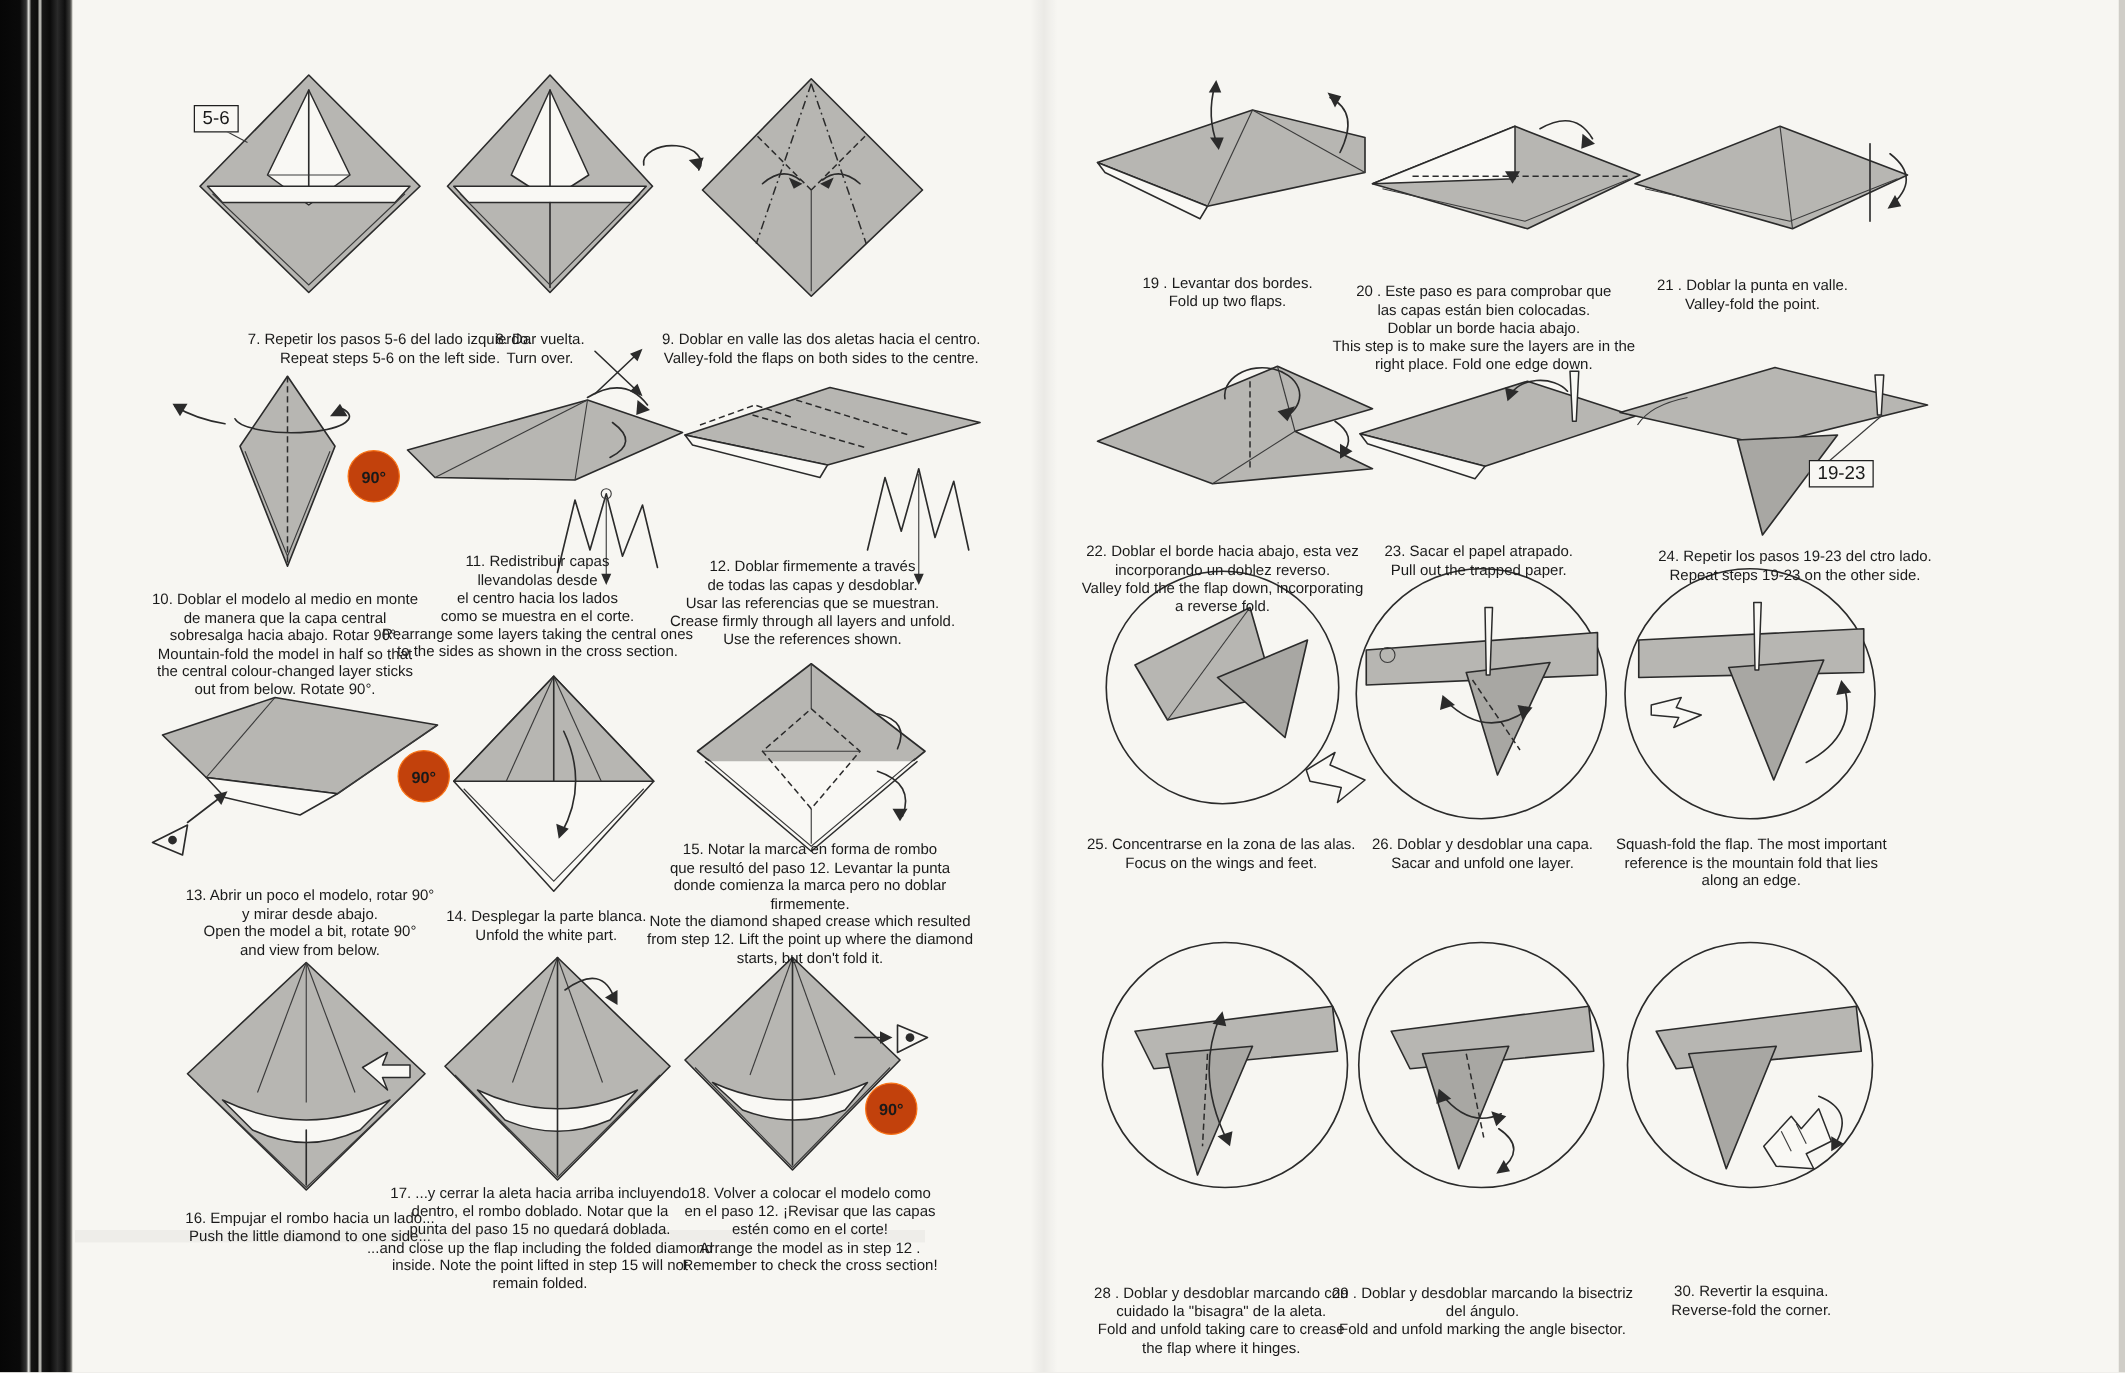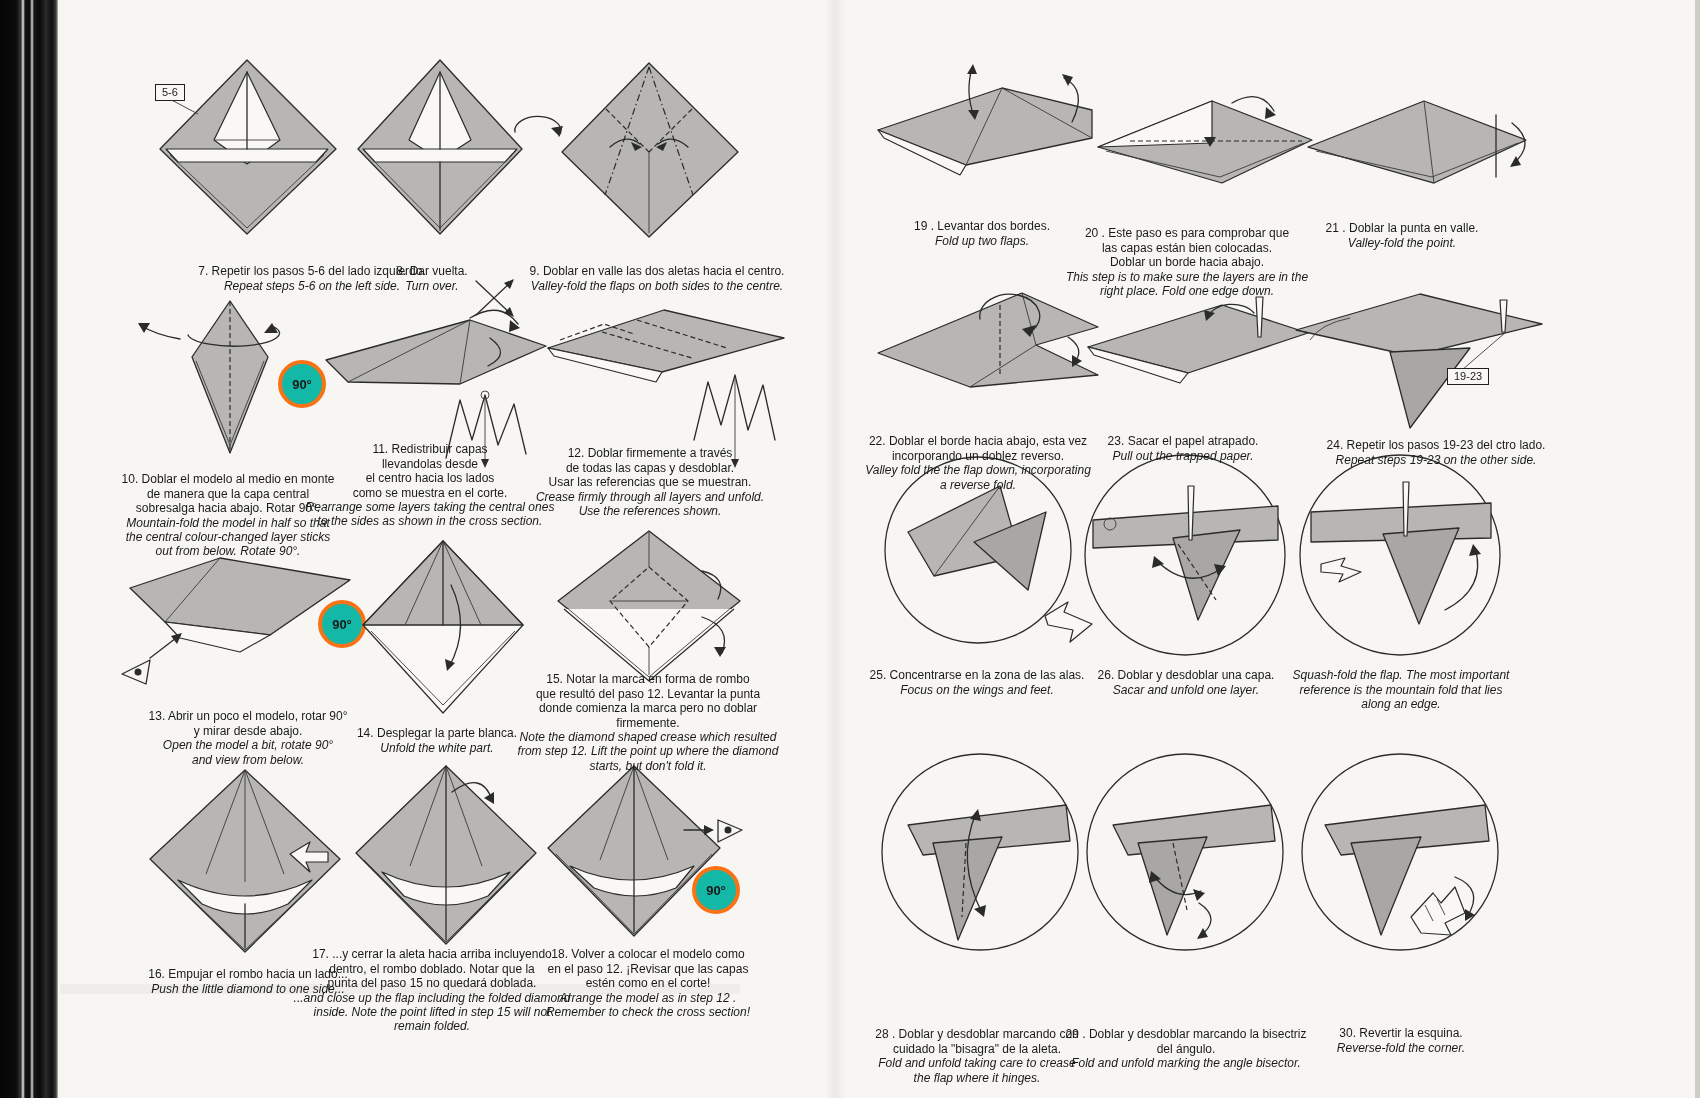--- a/index.html
+++ b/index.html
@@ -8,25 +8,25 @@
   .binding{position:absolute;left:0;top:0;width:58px;height:1098px;
     background:linear-gradient(90deg,#060606 0px,#0a0a0a 16px,#353535 21px,#e9e9e4 23px,#141414 25px,
                #0c0c0c 30px,#d8d8d2 32px,#161616 34px,#0a0a0a 40px,#2a2a2a 46px,#0e0e0e 52px,#3d3d3b 56px,#b9b8b2 58px);}
   .gutter{position:absolute;left:824px;top:0;width:22px;height:1098px;
     background:linear-gradient(90deg,rgba(0,0,0,0) 0%,rgba(0,0,0,0.05) 50%,rgba(0,0,0,0) 100%);}
   .right-edge{position:absolute;right:0;top:0;width:5px;height:1098px;background:#cfcdc7;}
   .smudge{position:absolute;left:60px;top:984px;width:680px;height:10px;background:rgba(0,0,0,0.035);}
   .caption{position:absolute;transform:translateX(-50%);text-align:center;font-size:12px;
            line-height:1.2;white-space:pre-line;}
   .caption .es{display:block;}
-  .caption .en{display:block;font-style:italic;}
+  .caption .en{display:block;}
   .badge-box{position:absolute;border:1.5px solid #1f1f1f;background:#f8f7f3;padding:1px 6px;
-             font-size:11px;line-height:1.2;}
-  .badge-circle{position:absolute;width:40px;height:40px;border:4px solid #f97316;border-radius:50%;
-                background:#14b8a6;display:flex;align-items:center;justify-content:center;
+             font-size:15px;line-height:1.2;}
+  .badge-circle{position:absolute;width:40px;height:40px;border:1px solid #f97316;border-radius:50%;
+                background:#c2410c;display:flex;align-items:center;justify-content:center;
                 font-weight:bold;font-size:13px;}
   svg{position:absolute;overflow:visible;}
   .ln{stroke:#2b2b2b;stroke-width:1.3;fill:none;stroke-linejoin:round;stroke-linecap:round;}
   .lnthin{stroke:#3a3a3a;stroke-width:0.9;fill:none;}
   .gray{fill:#b7b6b2;stroke:#2b2b2b;stroke-width:1.3;stroke-linejoin:round;}
   .gray2{fill:#a8a7a3;stroke:#2b2b2b;stroke-width:1.3;stroke-linejoin:round;}
   .white{fill:#f9f8f4;stroke:#2b2b2b;stroke-width:1.2;stroke-linejoin:round;}
   .dash{stroke:#2b2b2b;stroke-width:1.2;fill:none;stroke-dasharray:5 3;}
   .dashdot{stroke:#2b2b2b;stroke-width:1.2;fill:none;stroke-dasharray:7 3 1.5 3;}
   .head{fill:#2b2b2b;stroke:none;}

